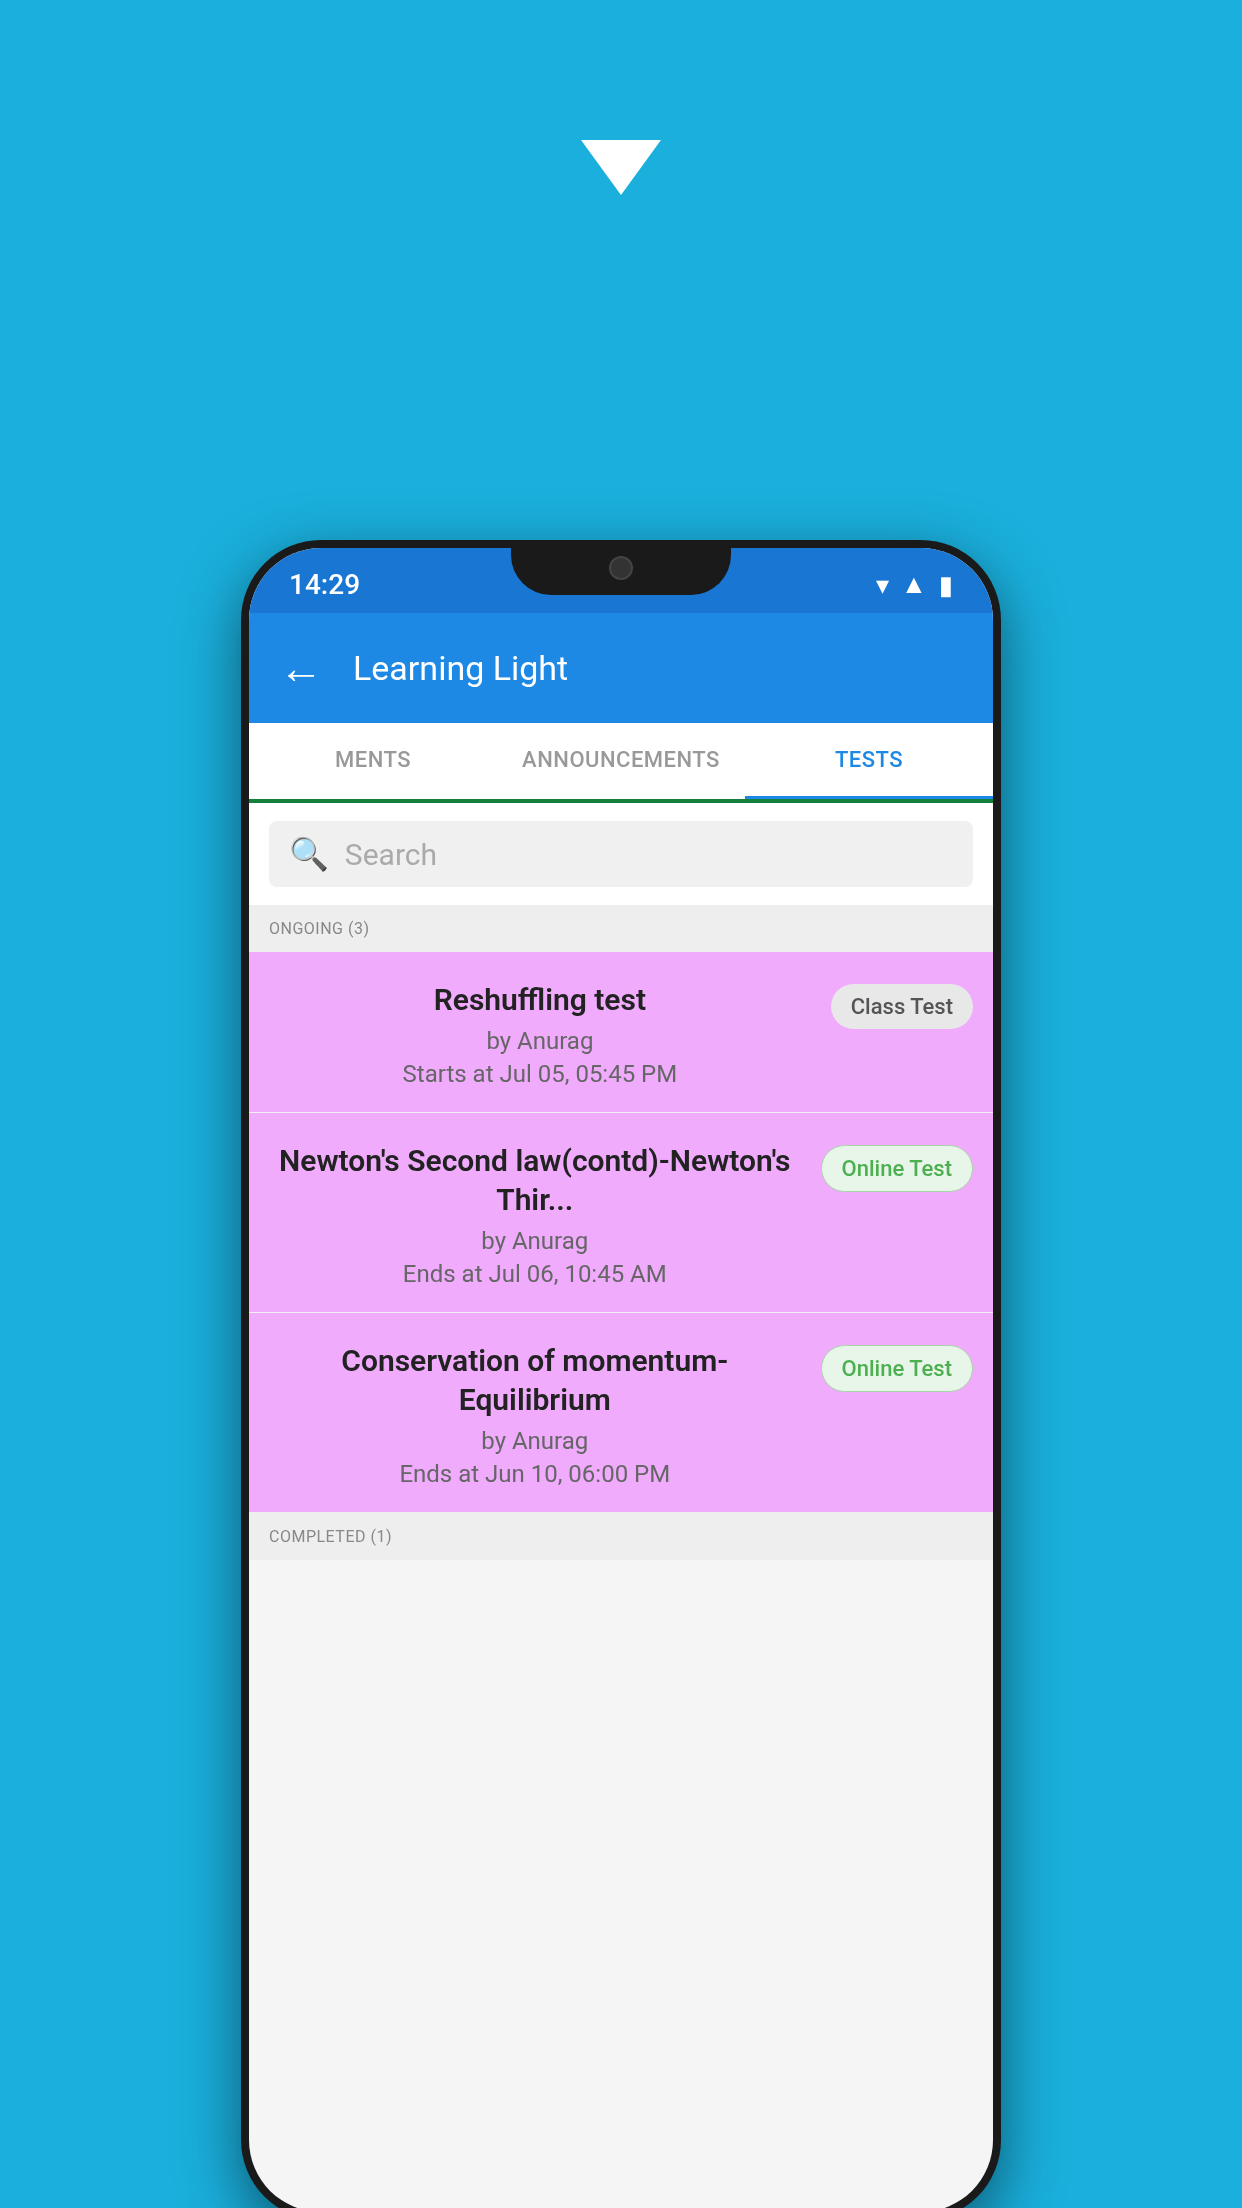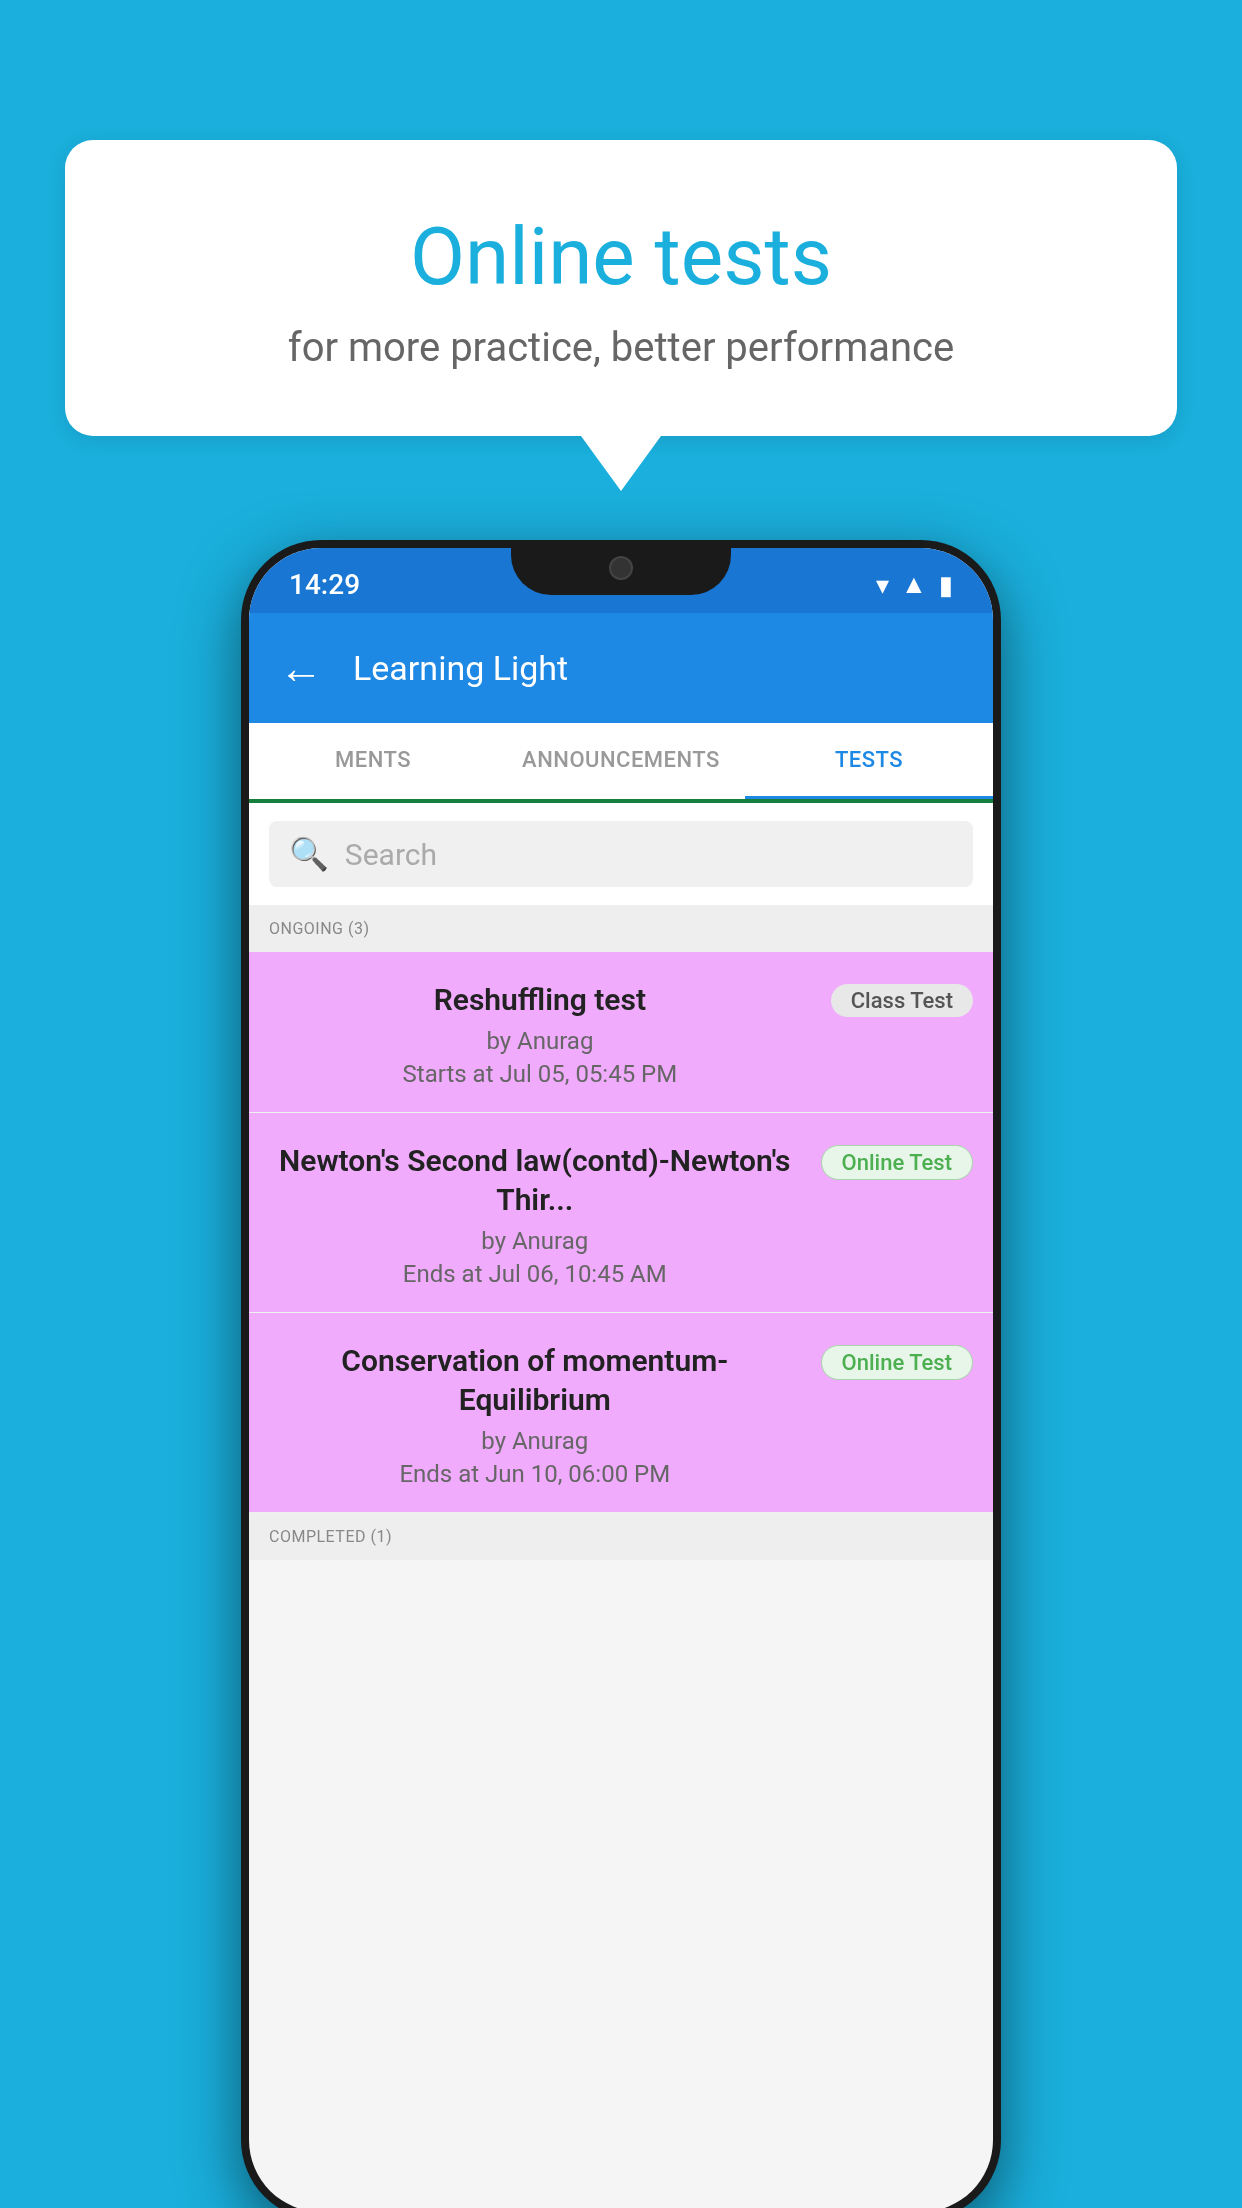--- a/index.html
+++ b/index.html
@@ -257,21 +257,21 @@
       margin-bottom: 5px;
     }
 
     .test-date {
       font-size: 24px;
       color: #666;
     }
 
     .test-badge {
       border-radius: 30px;
-      padding: 4px 20px;
+      padding: 10px 20px;
       font-size: 22px;
       font-weight: 500;
       white-space: nowrap;
       flex-shrink: 0;
       margin-top: 4px;
     }
 
     .badge-class {
       background: #e8e8e8;
       color: #555;
@@ -286,24 +286,20 @@
     
     .completed-section {
       background: #eeeeee;
       padding: 14px 20px;
     }
   </style>
 </head>
 <body>
 
 <div class="speech-bubble-container">
-  <div class="speech-bubble">
-    <div class="speech-bubble-title">Online tests</div>
-    <div class="speech-bubble-subtitle">for more practice, better performance</div>
-  </div>
   <div class="speech-bubble-tail"></div>
 </div>
 
 <div class="phone-container">
   <div class="phone-frame">
 
     <div class="phone-notch">
       <div class="phone-camera"></div>
     </div>
 

